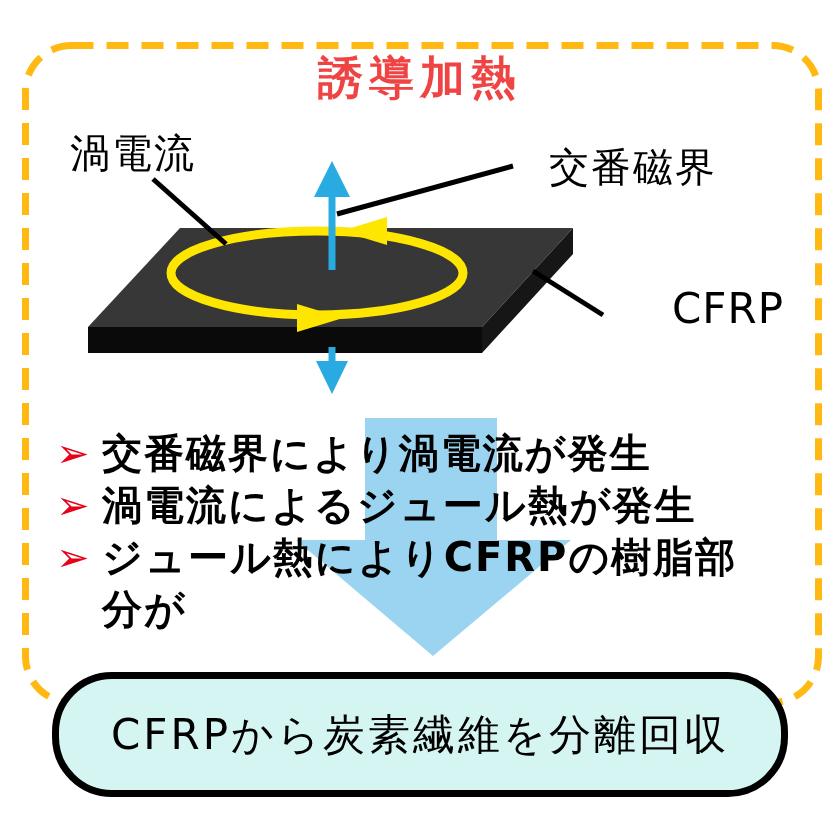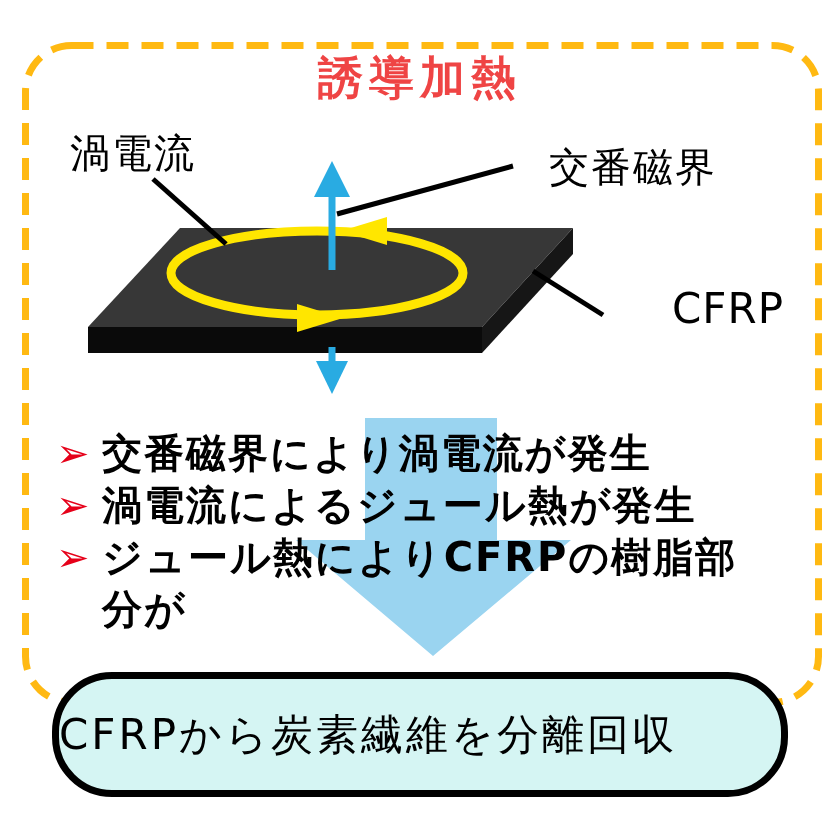--- a/index.html
+++ b/index.html
@@ -21,21 +21,21 @@
     position:absolute;left:56px;top:427px;width:716px;z-index:2;
     font-size:40px;line-height:52px;letter-spacing:2px;
   }
   .bullet-item{display:flex;align-items:flex-start;}
   .marker{flex:none;width:46px;color:#E60019;letter-spacing:0;}
   .btext{flex:1;font-weight:bold;}
   .line2{display:block;}
   .pill{
     position:absolute;left:52px;top:672px;width:722px;height:111px;z-index:2;
     background:#D5F5F3;border:7px solid #000000;border-radius:60px;
-    display:flex;align-items:center;
+    display:flex;align-items:center;justify-content:center;
     font-size:42px;letter-spacing:3px;color:#000;
   }
 </style>
 </head>
 <body>
 
 <div class="page">
 
   <svg class="layer" width="840" height="826" viewBox="0 0 840 826">
 

